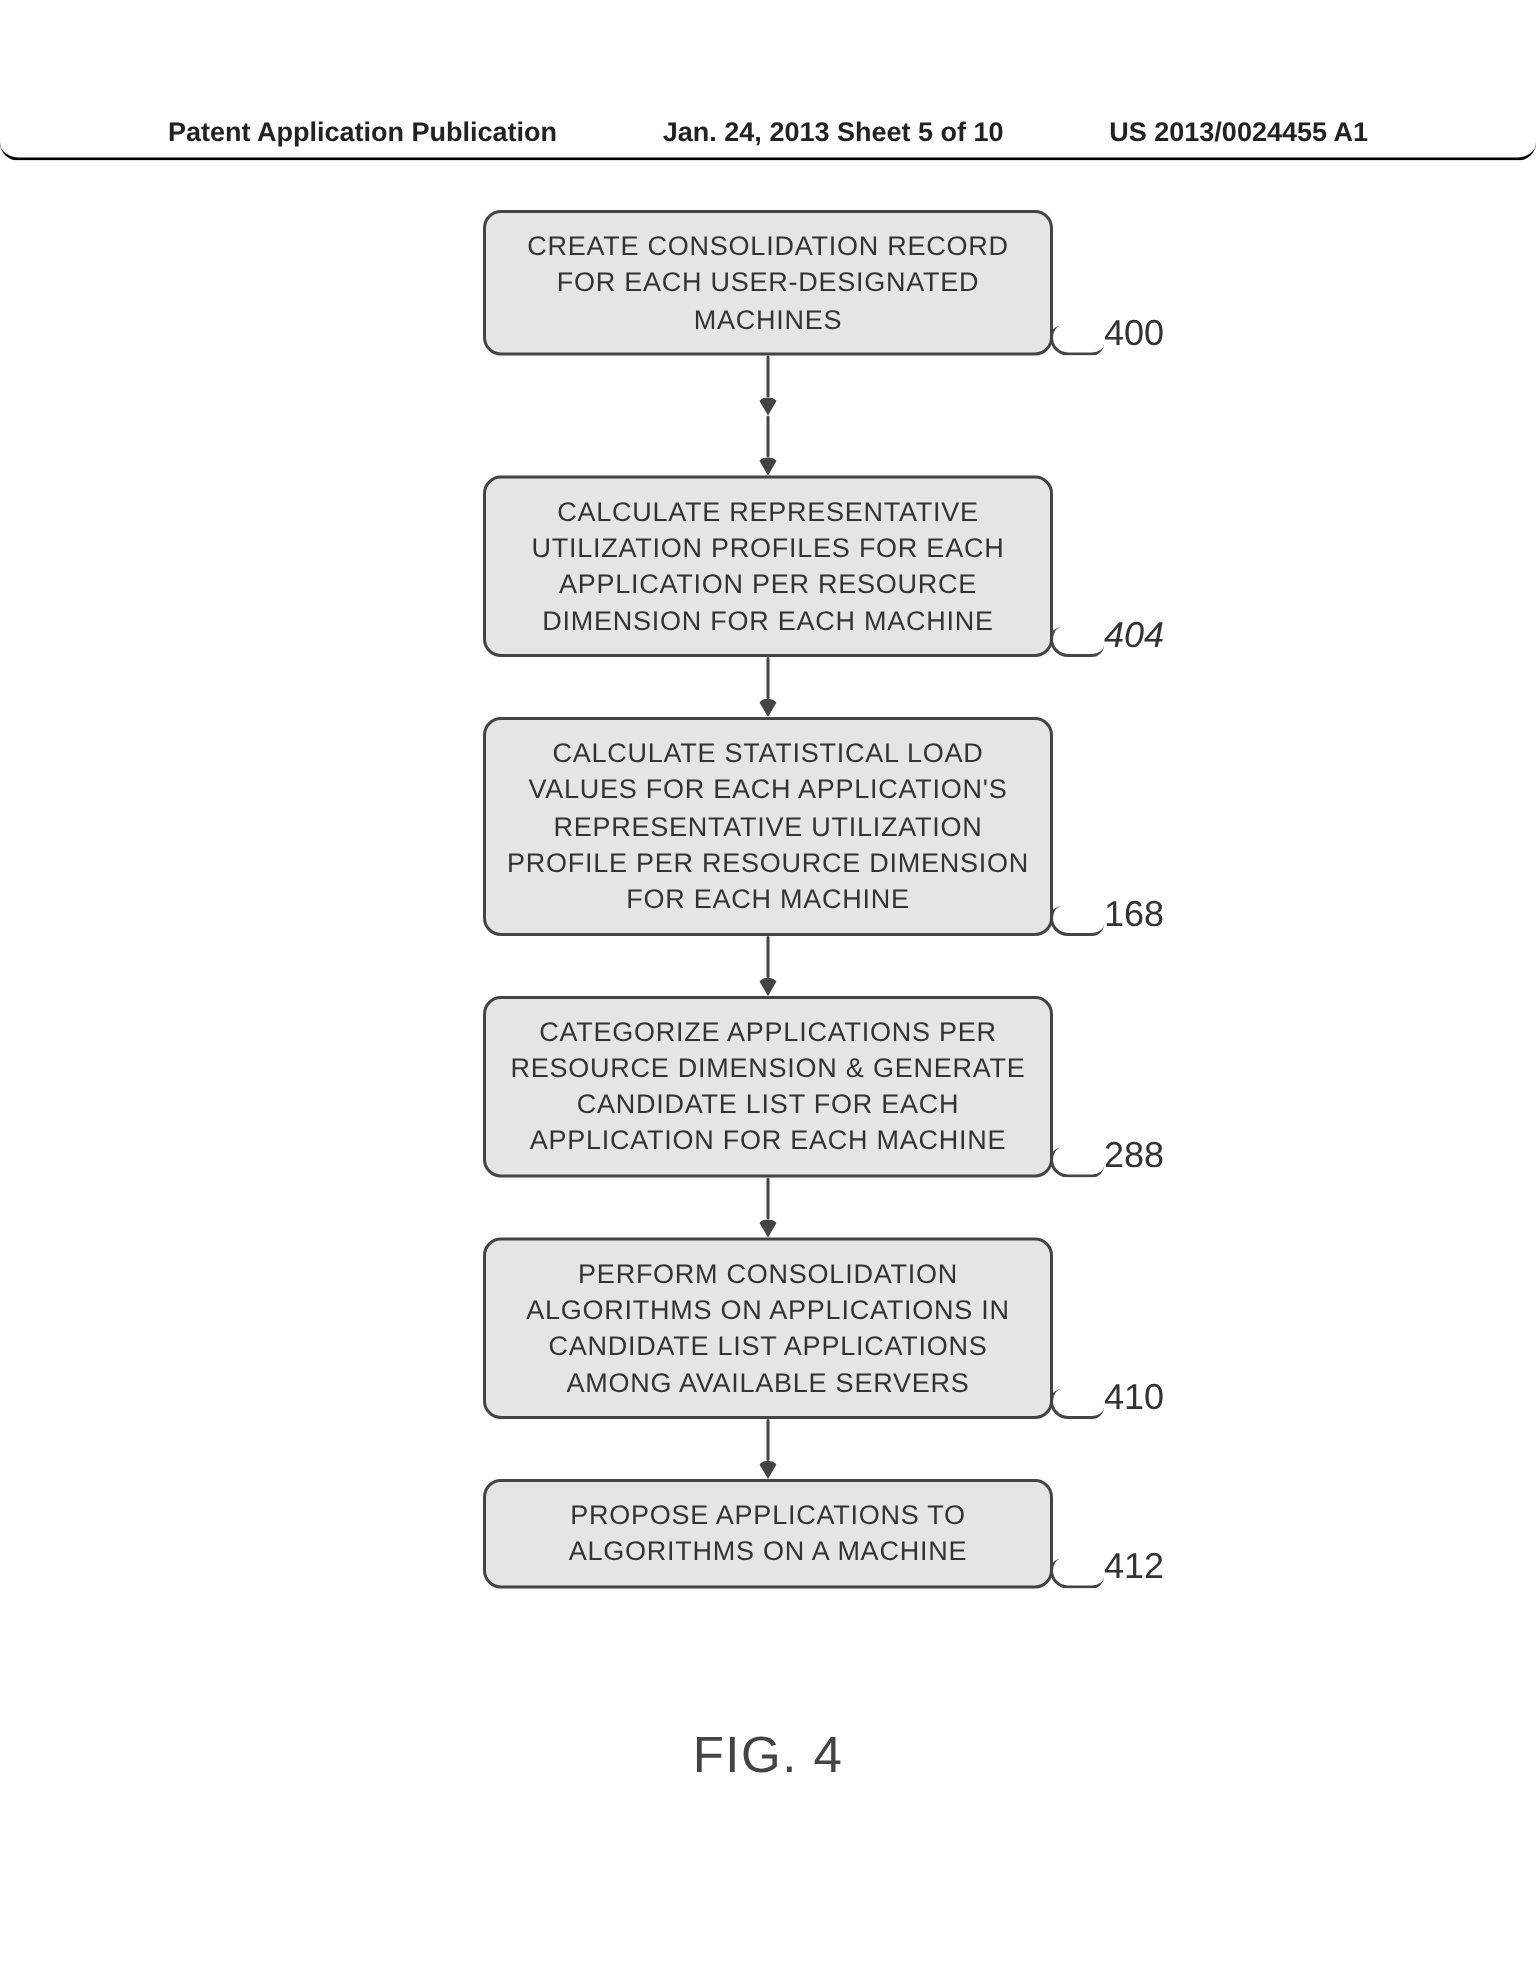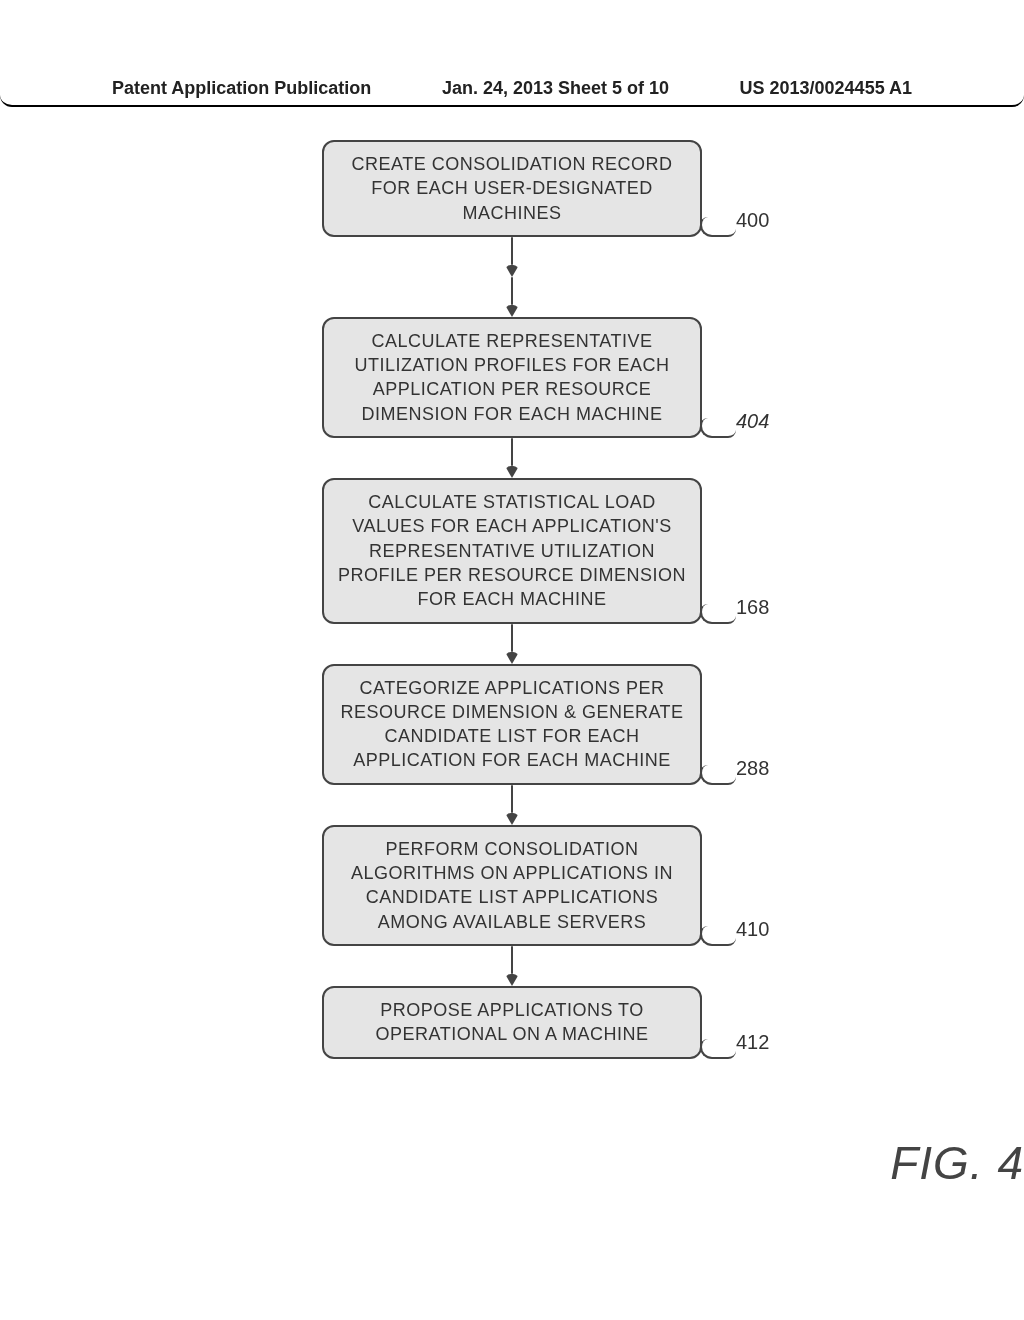--- a/index.html
+++ b/index.html
@@ -17,21 +17,21 @@
     display: flex; flex-direction: column; align-items: center;
   }
   .step-row { display: flex; align-items: center; position: relative; }
   .box {
     border: 2px solid #444; background: #e5e5e5;
     text-align: center; padding: 10px 6px;
     font-size: 18px; letter-spacing: 0.5px; color: #333;
     line-height: 1.35; width: 380px;
   }
   .ref {
-    position: absolute; font-size: 20px; color: #333;
+    position: absolute; font-size: 24px; color: #333;
     left: 100%; margin-left: 34px; white-space: nowrap;
   }
   .ref-leader {
     position: absolute; width: 36px; height: 20px;
     left: 100%; top: calc(100% - 20px);
     border-left: 2px solid #444; border-bottom: 2px solid #444;
     border-bottom-left-radius: 18px;
     transform: translateX(-2px);
   }
   .arrow {
@@ -40,21 +40,21 @@
   }
   .arrow .shaft { width: 2px; flex: 1; background: #444; }
   .arrow .head {
     width: 0; height: 0;
     border-left: 7px solid transparent;
     border-right: 7px solid transparent;
     border-top: 12px solid #444;
   }
   .fig-label {
     position: absolute; bottom: 130px; left: 0; right: 0;
-    text-align: right; font-size: 46px; color: #444; letter-spacing: 1px; font-style: italic;
+    text-align: center; font-size: 34px; color: #444; letter-spacing: 1px;
   }
 </style>
 </head>
 <body>
 
 <div class="page">
 
   <div class="header">
     <span>Patent Application Publication</span>
     <span>Jan. 24, 2013  Sheet 5 of 10</span>
@@ -112,21 +112,21 @@
       <div class="box">PERFORM CONSOLIDATION ALGORITHMS ON APPLICATIONS IN CANDIDATE LIST APPLICATIONS AMONG AVAILABLE SERVERS</div>
       <div class="ref-leader"></div>
       <span class="ref" style="top:calc(100% - 28px);">410</span>
     </div>
     <div class="arrow">
         <div class="shaft"></div>
         <div class="head"></div>
       </div>
 
     <div class="step-row">
-      <div class="box">PROPOSE APPLICATIONS TO OPERATIONAL ON A MACHINE</div>
+      <div class="box">PROPOSE APPLICATIONS TO ALGORITHMS ON A MACHINE</div>
       <div class="ref-leader"></div>
       <span class="ref" style="top:calc(100% - 28px);">412</span>
     </div>
 
   </div>
 
   <div class="fig-label">FIG. 4</div>
 </div>
 
 </body></html>

